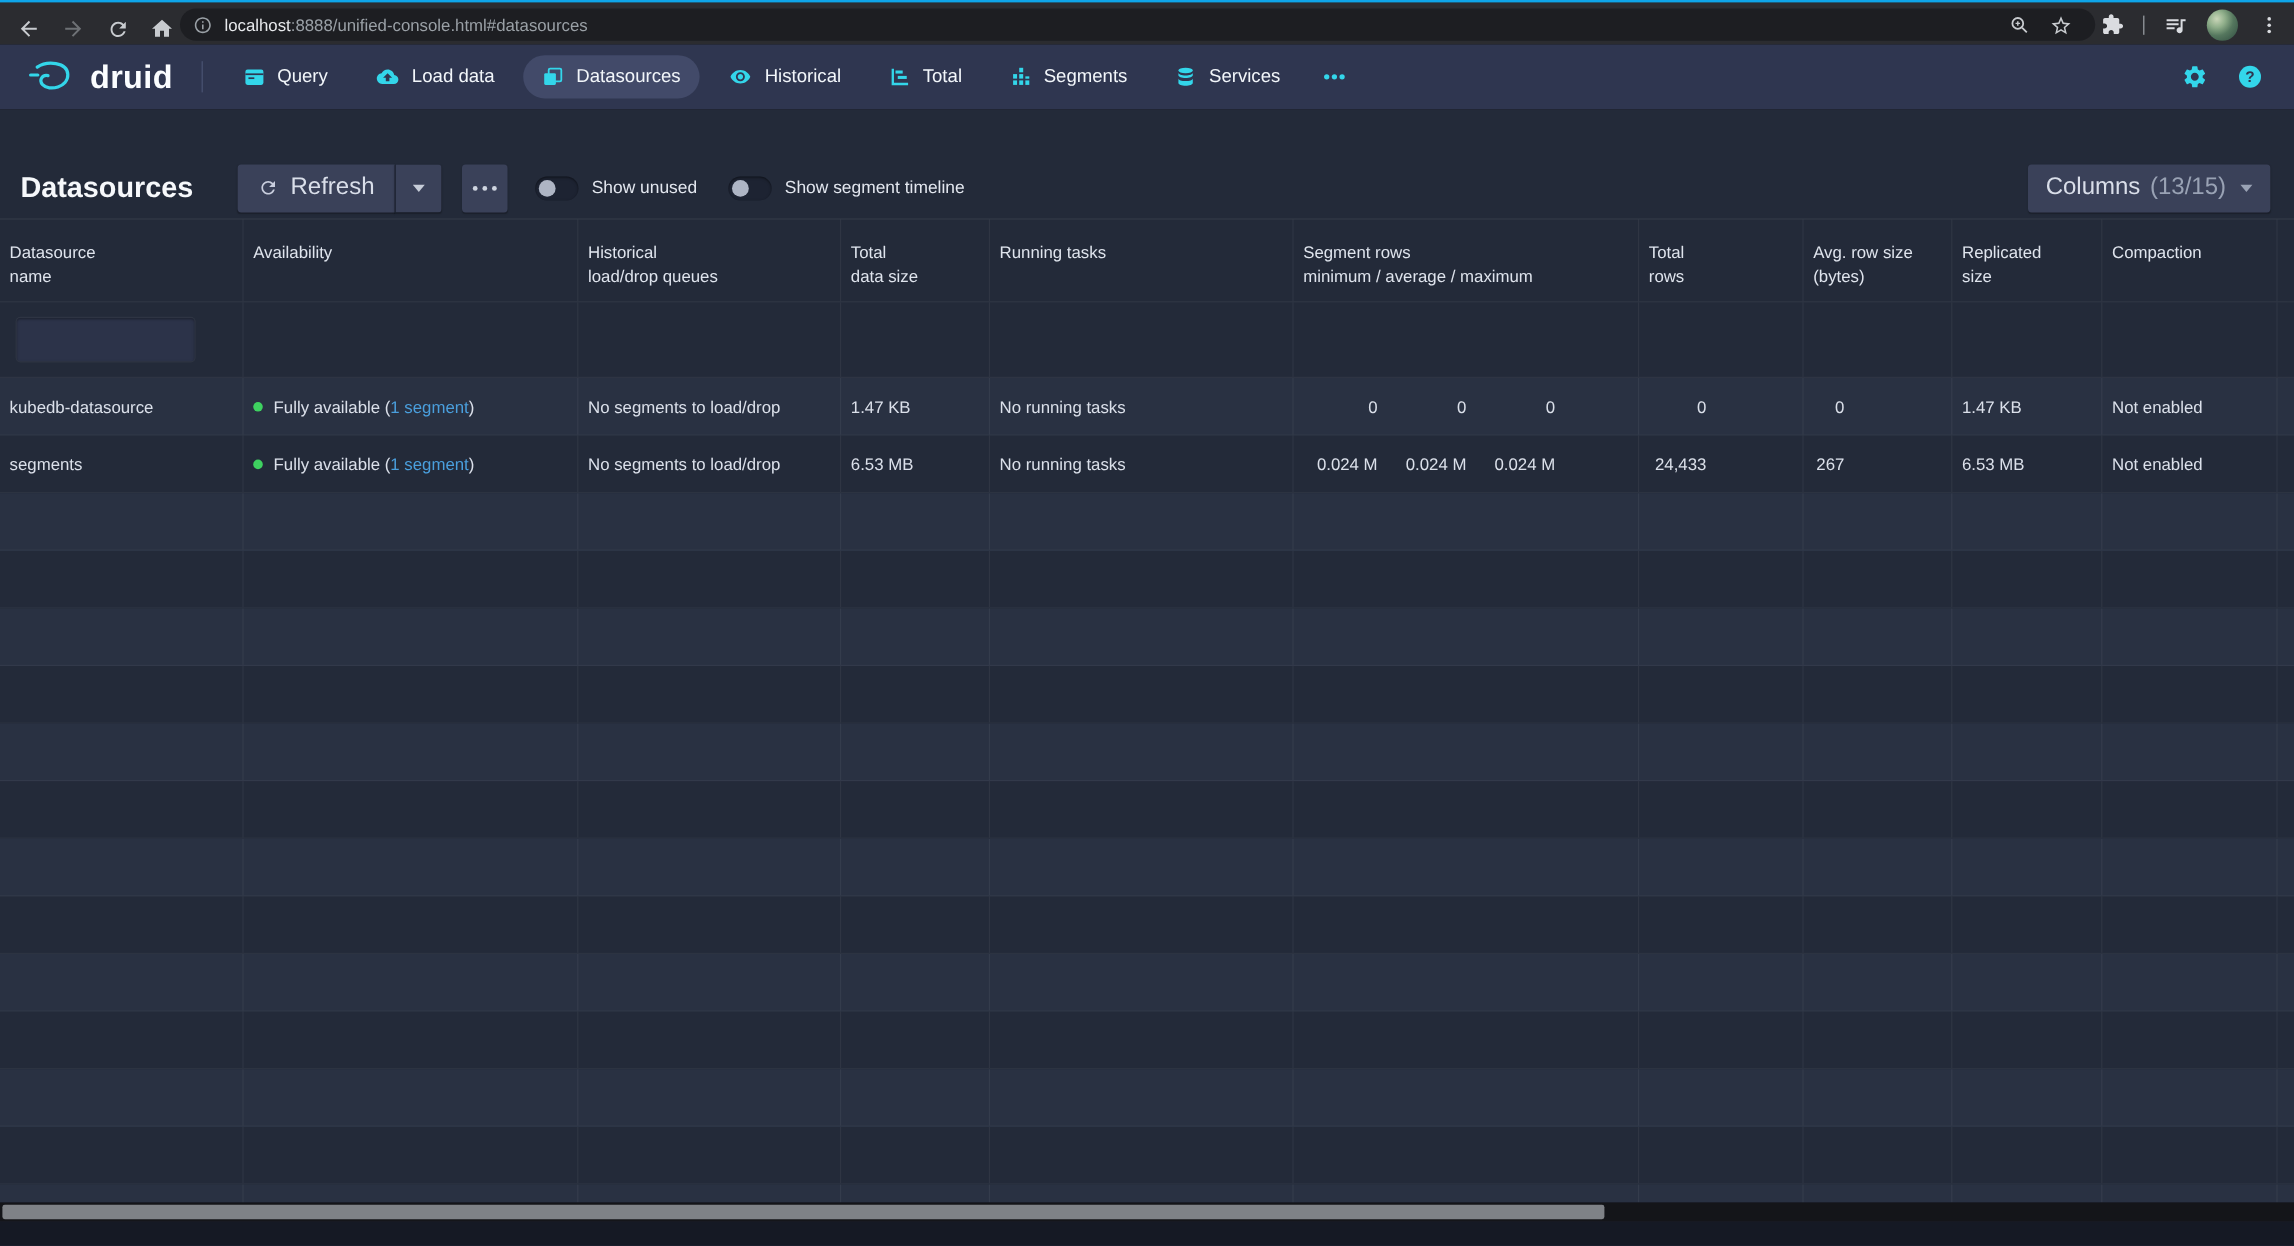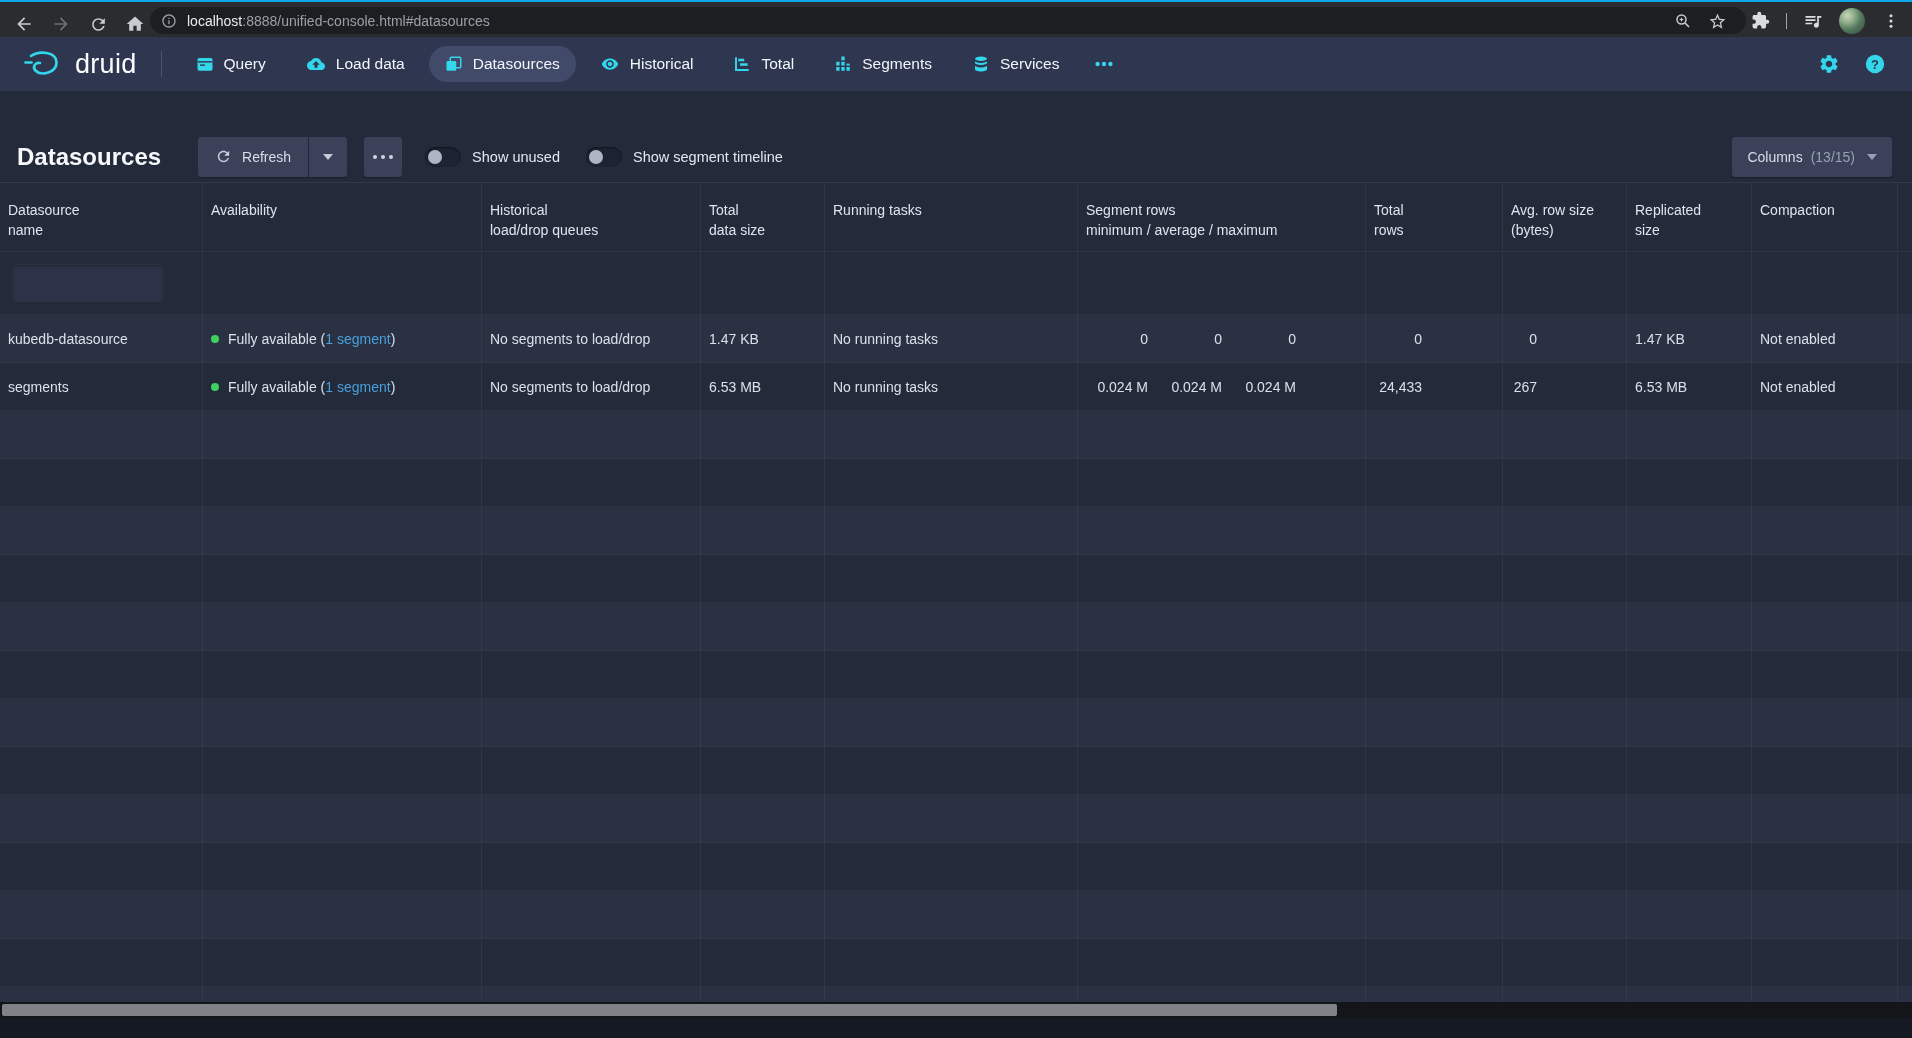--- a/index.html
+++ b/index.html
@@ -18,33 +18,33 @@
   .url-text{font-size:14px;color:#9aa0a6;margin-left:10px;white-space:nowrap}
   .url-host{color:#e8eaed}
   .pill-ic{position:absolute;top:3px;width:22px;height:22px;display:flex;align-items:center;justify-content:center;cursor:pointer}
   .chrome-right{position:absolute;right:8px;top:5px;height:27px;display:flex;align-items:center;gap:13px}
   .c-sep{width:1px;height:16px;background:#9fa3a8}
   .avatar{width:26px;height:26px;border-radius:50%;background:radial-gradient(circle at 32% 30%,#c9d6b8 0%,#8fae8a 28%,#55775e 55%,#2e4a3f 100%);cursor:pointer;flex:none}
 
   
   .navbar{height:54px;background:#2f3650;display:flex;align-items:center;padding:0 20px 0 22px}
   .brand{display:flex;align-items:center;gap:9px;cursor:pointer}
-  .brand-text{font-size:27px;font-weight:400;color:#fbfdff;letter-spacing:.3px;line-height:1}
+  .brand-text{font-size:27px;font-weight:700;color:#fbfdff;letter-spacing:.3px;line-height:1}
   .nav-sep{width:1px;height:26px;background:#4a5473;margin:0 18px 0 24px}
   .nav-item{display:flex;align-items:center;gap:10px;padding:9px 16px;border-radius:20px;color:#f2f6fa;font-size:15.5px;cursor:pointer;margin-right:8px;white-space:nowrap}
   .nav-item.active{background:#424a69}
   .nav-more{padding:9px 10px;margin-right:0}
   .nav-right{margin-left:auto;display:flex;align-items:center;gap:24px;padding-right:6px}
   .nav-right .ic{cursor:pointer;display:flex}
 
   
   .page{position:relative;height:947px;background:#232a39;overflow:hidden}
   .page-header{display:flex;align-items:center;padding:40px 20px 0 17px;height:91px}
   .title{font-size:24px;font-weight:700;color:#f6f8fb;margin-right:37px;line-height:40px}
-  .btn{background:#3a4159;color:#d9dee9;font-size:14px;display:flex;align-items:center;height:40px;cursor:pointer;box-shadow:0 1px 1px rgba(0,0,0,.25)}
+  .btn{background:#3a4159;color:#d9dee9;font-size:20px;display:flex;align-items:center;height:40px;cursor:pointer;box-shadow:0 1px 1px rgba(0,0,0,.25)}
   .btn-refresh{padding:0 17px;gap:10px;border-radius:3px 0 0 3px}
   .btn-caret{width:39px;justify-content:center;border-radius:0 3px 3px 0;border-left:1px solid rgba(13,18,28,.55);margin-right:17px}
   .btn-more{width:38px;justify-content:center;border-radius:3px;margin-right:23px;gap:4px}
   .mdot{width:4px;height:4px;border-radius:50%;background:#cfd5e0}
   .switch{width:36px;height:20px;border-radius:10px;background:#1d2332;position:relative;margin-right:11px;box-shadow:inset 0 1px 2px rgba(0,0,0,.5);cursor:pointer;flex:none}
   .switch .knob{position:absolute;left:3px;top:3px;width:14px;height:14px;border-radius:50%;background:#aeb5c4}
   .toggle-label{font-size:14.5px;color:#e3e7ef;margin-right:26px;cursor:pointer;white-space:nowrap}
   .btn-columns{margin-left:auto;padding:0 15px;gap:8px;border-radius:3px}
   .cols-count{color:#99a2b4}
   .caret{width:0;height:0;border-left:5px solid transparent;border-right:5px solid transparent;border-top:6px solid #c6ccd8}

